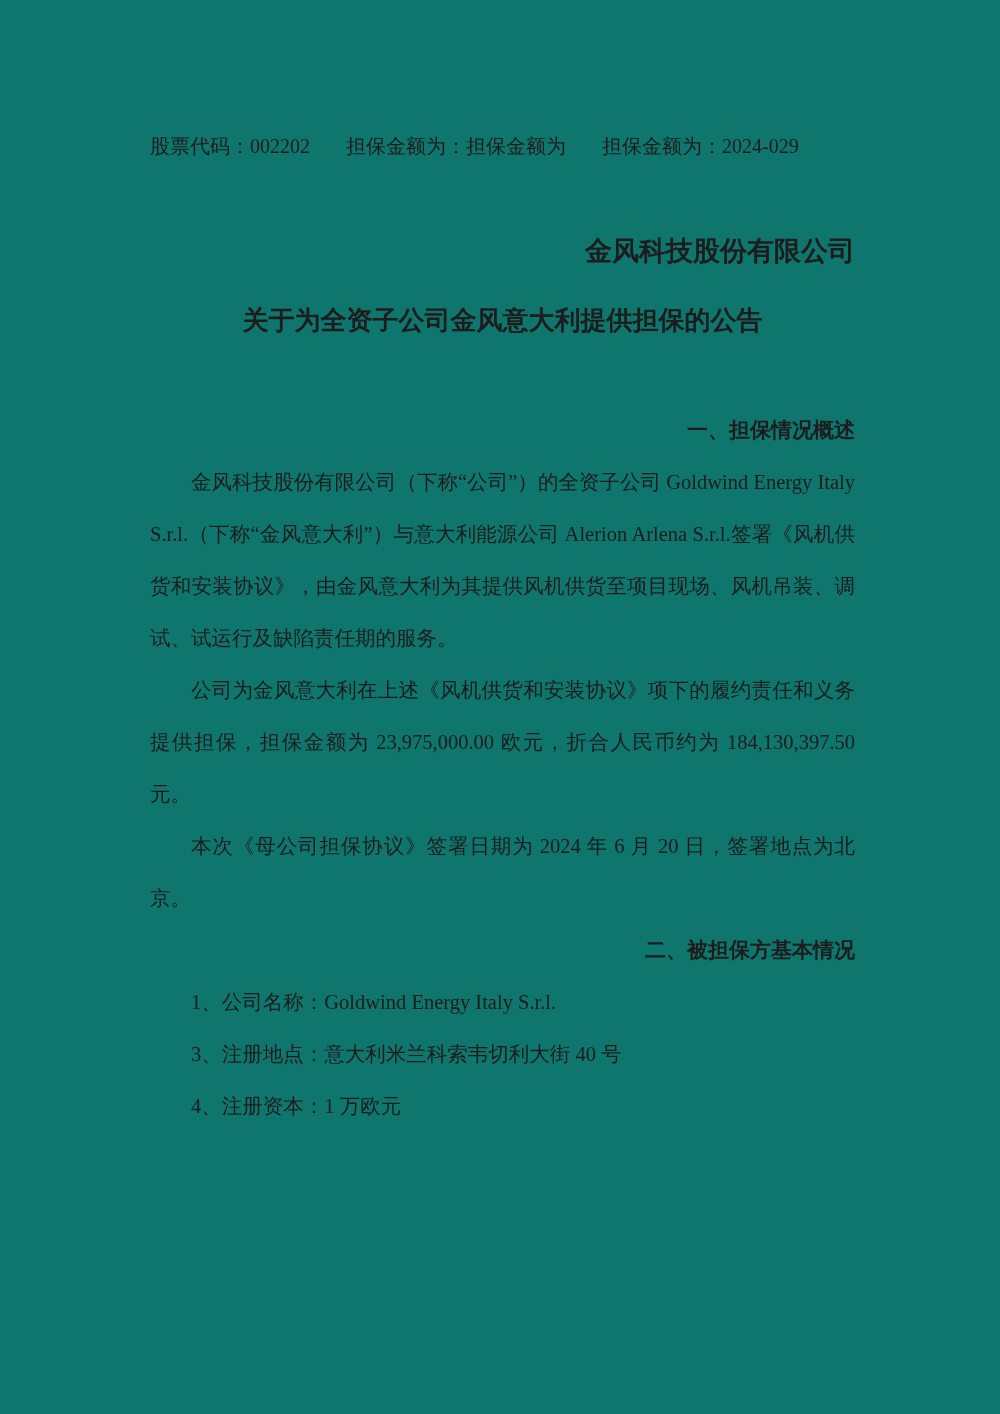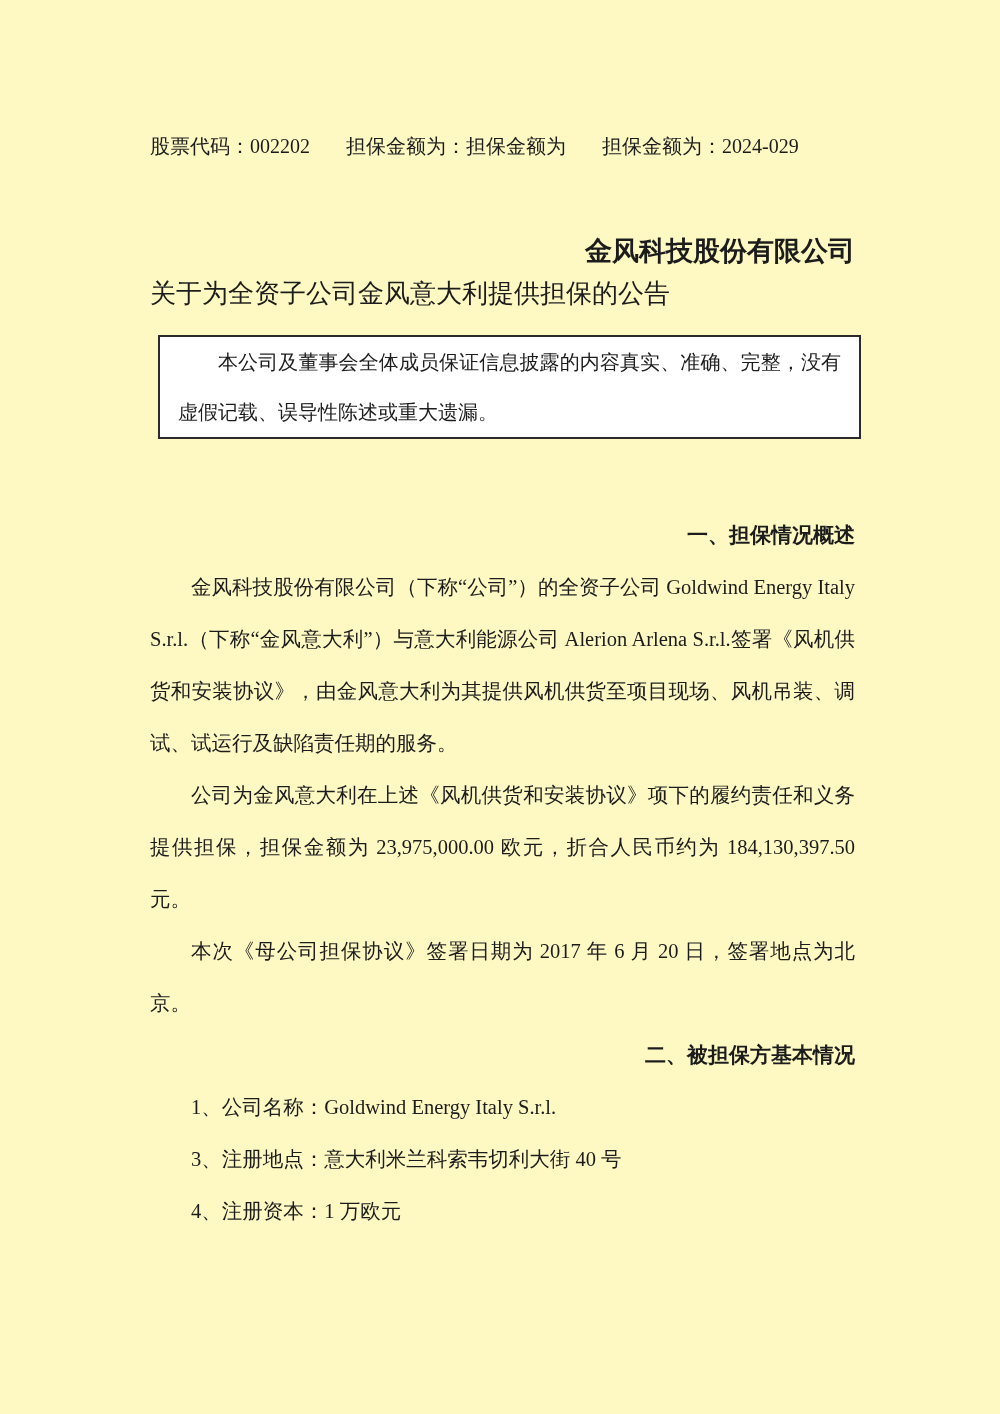--- a/index.html
+++ b/index.html
@@ -1,21 +1,21 @@
 <!DOCTYPE html>
 <html><head>
 <meta charset="utf-8">
 <style>
   html, body { margin: 0; padding: 0; background: #ffffff; }
   .page {
     position: relative;
     width: 1000px;
     height: 1414px;
     margin: 0 auto;
-    background: #fef9c3;
+    background: #0f766e;
     box-sizing: border-box;
     padding: 135px 145px 12px 150px;
     color: #1c1c1c;
     font-family: "Liberation Serif", "DejaVu Serif", serif;
     overflow: hidden;
   }
   .doc-header {
     display: flex;
     flex-wrap: nowrap;
     gap: 36px;
@@ -25,24 +25,24 @@
   }
   .doc-title {
     margin: 80px 0 0 0;
     text-align: right;
     font-family: "Liberation Sans", "DejaVu Sans", sans-serif;
     font-weight: bold;
     font-size: 27px;
     line-height: 28px;
   }
   .doc-subtitle {
-    margin: 14px 0 0 0;
-    text-align: left;
+    margin: 41px 0 0 0;
+    text-align: center;
     font-family: "Liberation Sans", "DejaVu Sans", sans-serif;
-    font-weight: normal;
+    font-weight: bold;
     font-size: 26px;
     line-height: 28px;
   }
   .disclaimer-box {
     margin: 28px -6px 0 8px;
     border: 2px solid #2b2b2b;
     padding: 0 18px;
     background: #ffffff;
   }
   .disclaimer-text {
@@ -79,31 +79,28 @@
   <div class="doc-header">
     <span class="hdr-item"><span>股票代码：</span><span>002202</span></span>
     <span class="hdr-item"><span>担保金额为：</span><span>担保金额为</span></span>
     <span class="hdr-item"><span>担保金额为：</span><span>2024-029</span></span>
   </div>
 
   <h1 class="doc-title">金风科技股份有限公司</h1>
 
   <h2 class="doc-subtitle">关于为全资子公司金风意大利提供担保的公告</h2>
 
-  <div class="disclaimer-box">
-    <p class="disclaimer-text">本公司及董事会全体成员保证信息披露的内容真实、准确、完整，没有虚假记载、误导性陈述或重大遗漏。</p>
-  </div>
 
   <div class="doc-body">
 
     <p class="sec-heading">一、担保情况概述</p>
 
     <p class="para">金风科技股份有限公司（下称“公司”）的全资子公司 Goldwind Energy Italy S.r.l.（下称“金风意大利”）与意大利能源公司 Alerion Arlena S.r.l.签署《风机供货和安装协议》，由金风意大利为其提供风机供货至项目现场、风机吊装、调试、试运行及缺陷责任期的服务。</p>
     <p class="para">公司为金风意大利在上述《风机供货和安装协议》项下的履约责任和义务提供担保，担保金额为 23,975,000.00 欧元，折合人民币约为 184,130,397.50 元。</p>
-    <p class="para">本次《母公司担保协议》签署日期为 2017 年 6 月 20 日，签署地点为北京。</p>
+    <p class="para">本次《母公司担保协议》签署日期为 2024 年 6 月 20 日，签署地点为北京。</p>
 
     <p class="sec-heading">二、被担保方基本情况</p>
 
     <p class="para list-item">1、公司名称：Goldwind Energy Italy S.r.l.</p>
     <p class="para list-item">3、注册地点：意大利米兰科索韦切利大街 40 号</p>
     <p class="para list-item">4、注册资本：1 万欧元</p>
 
   </div>
 
 </div>

